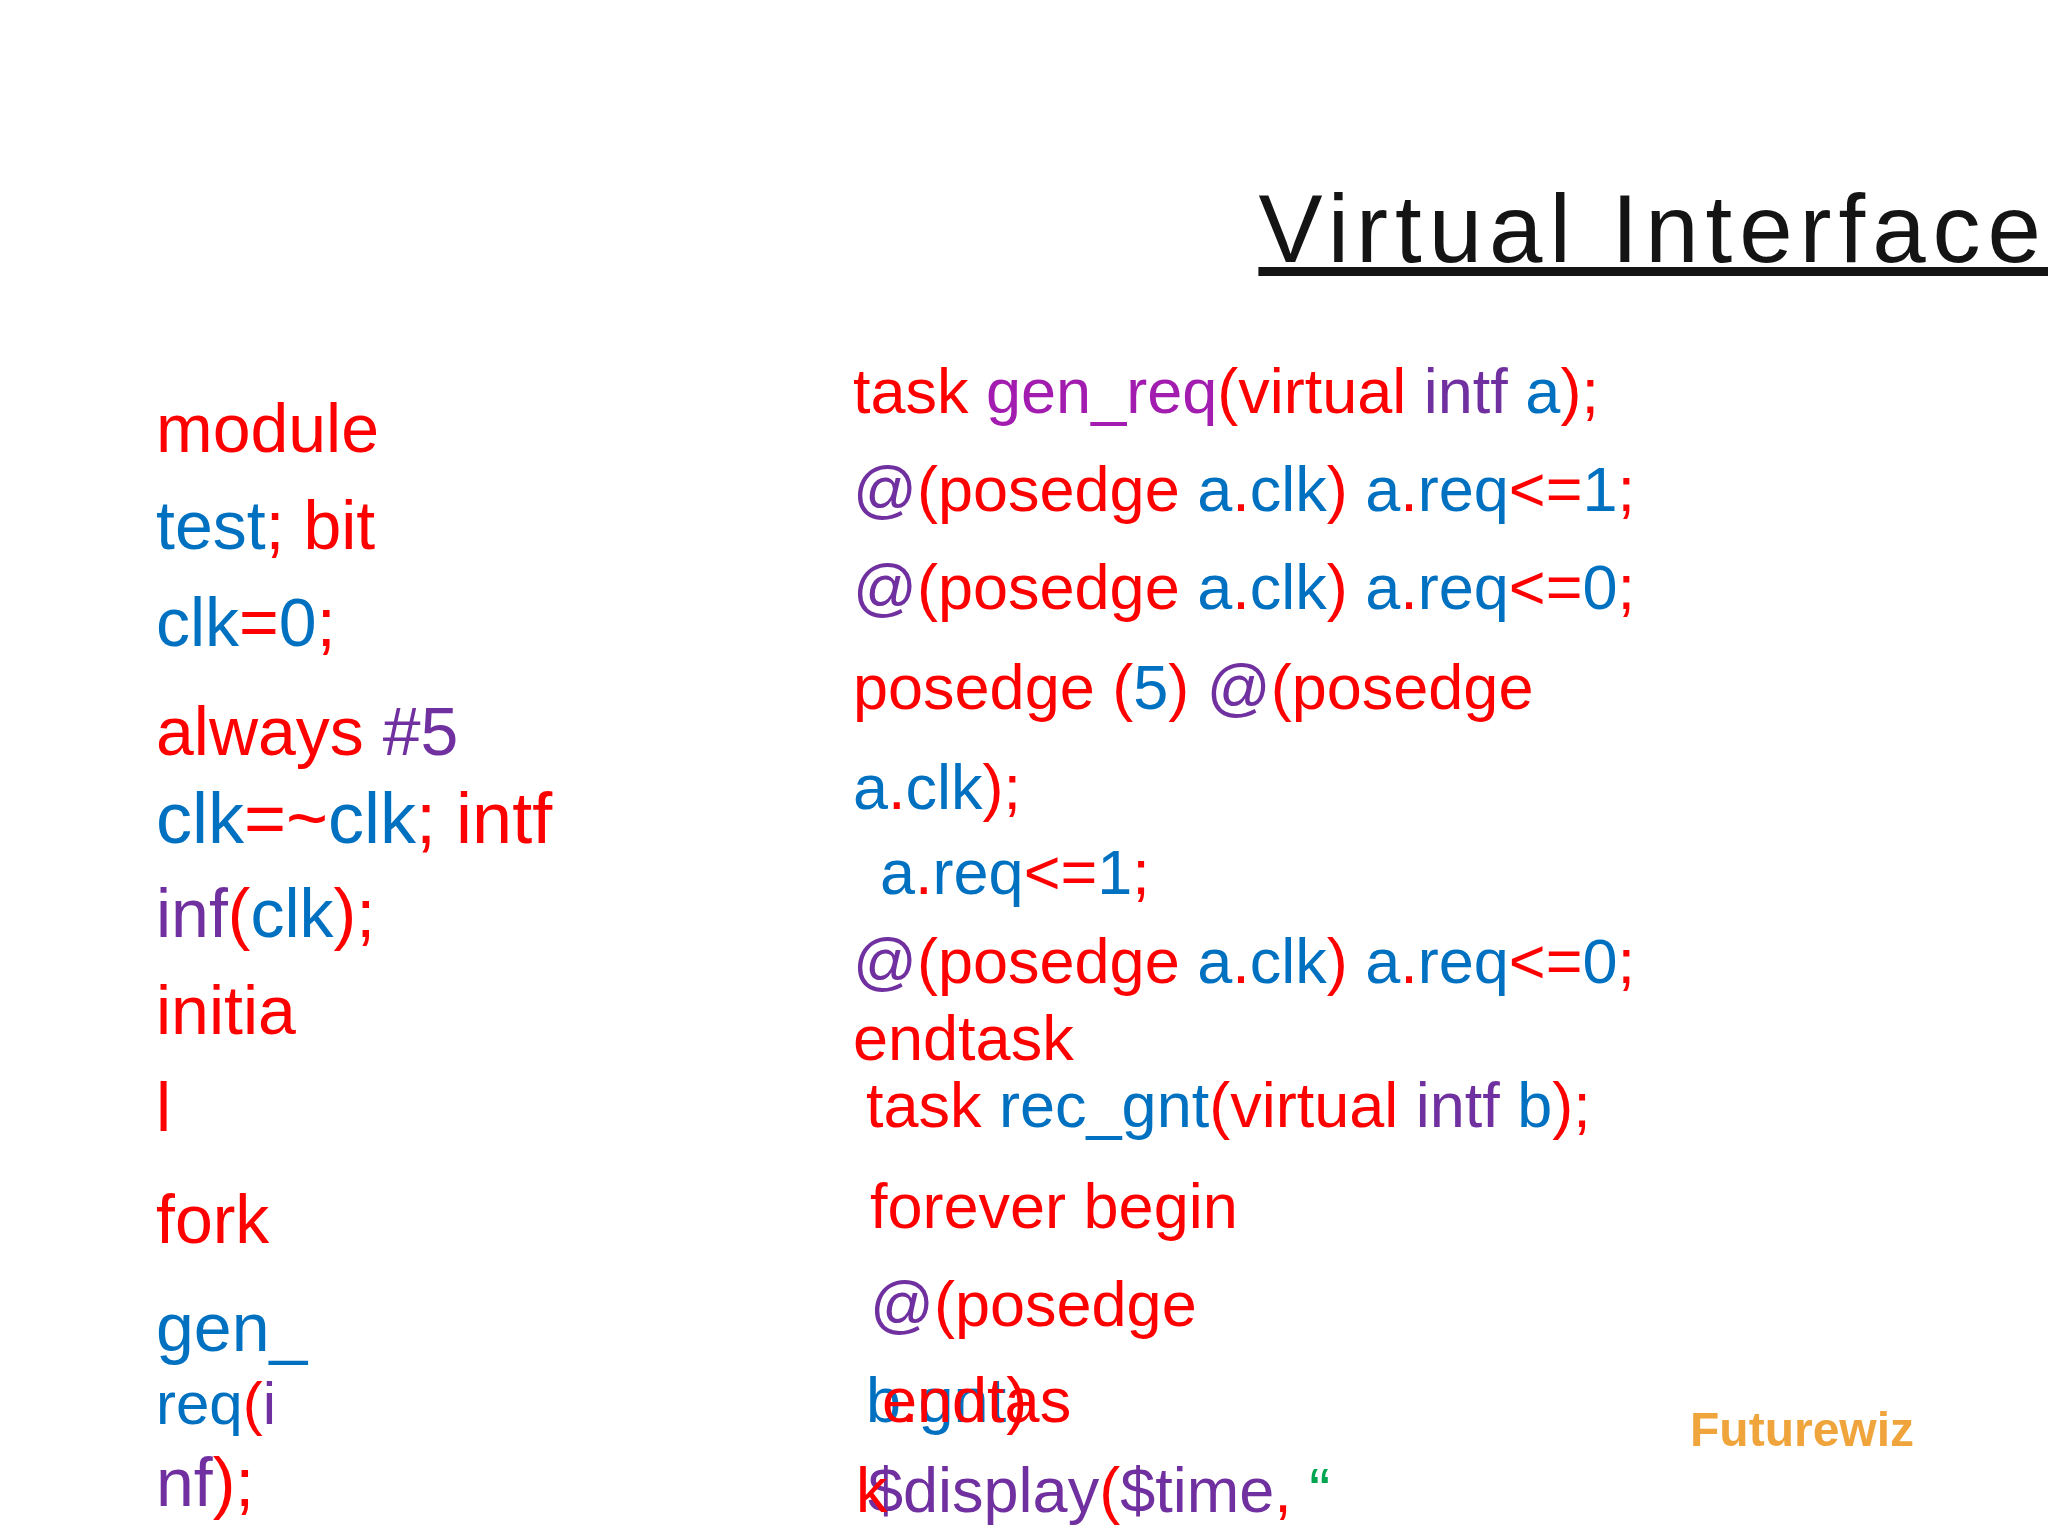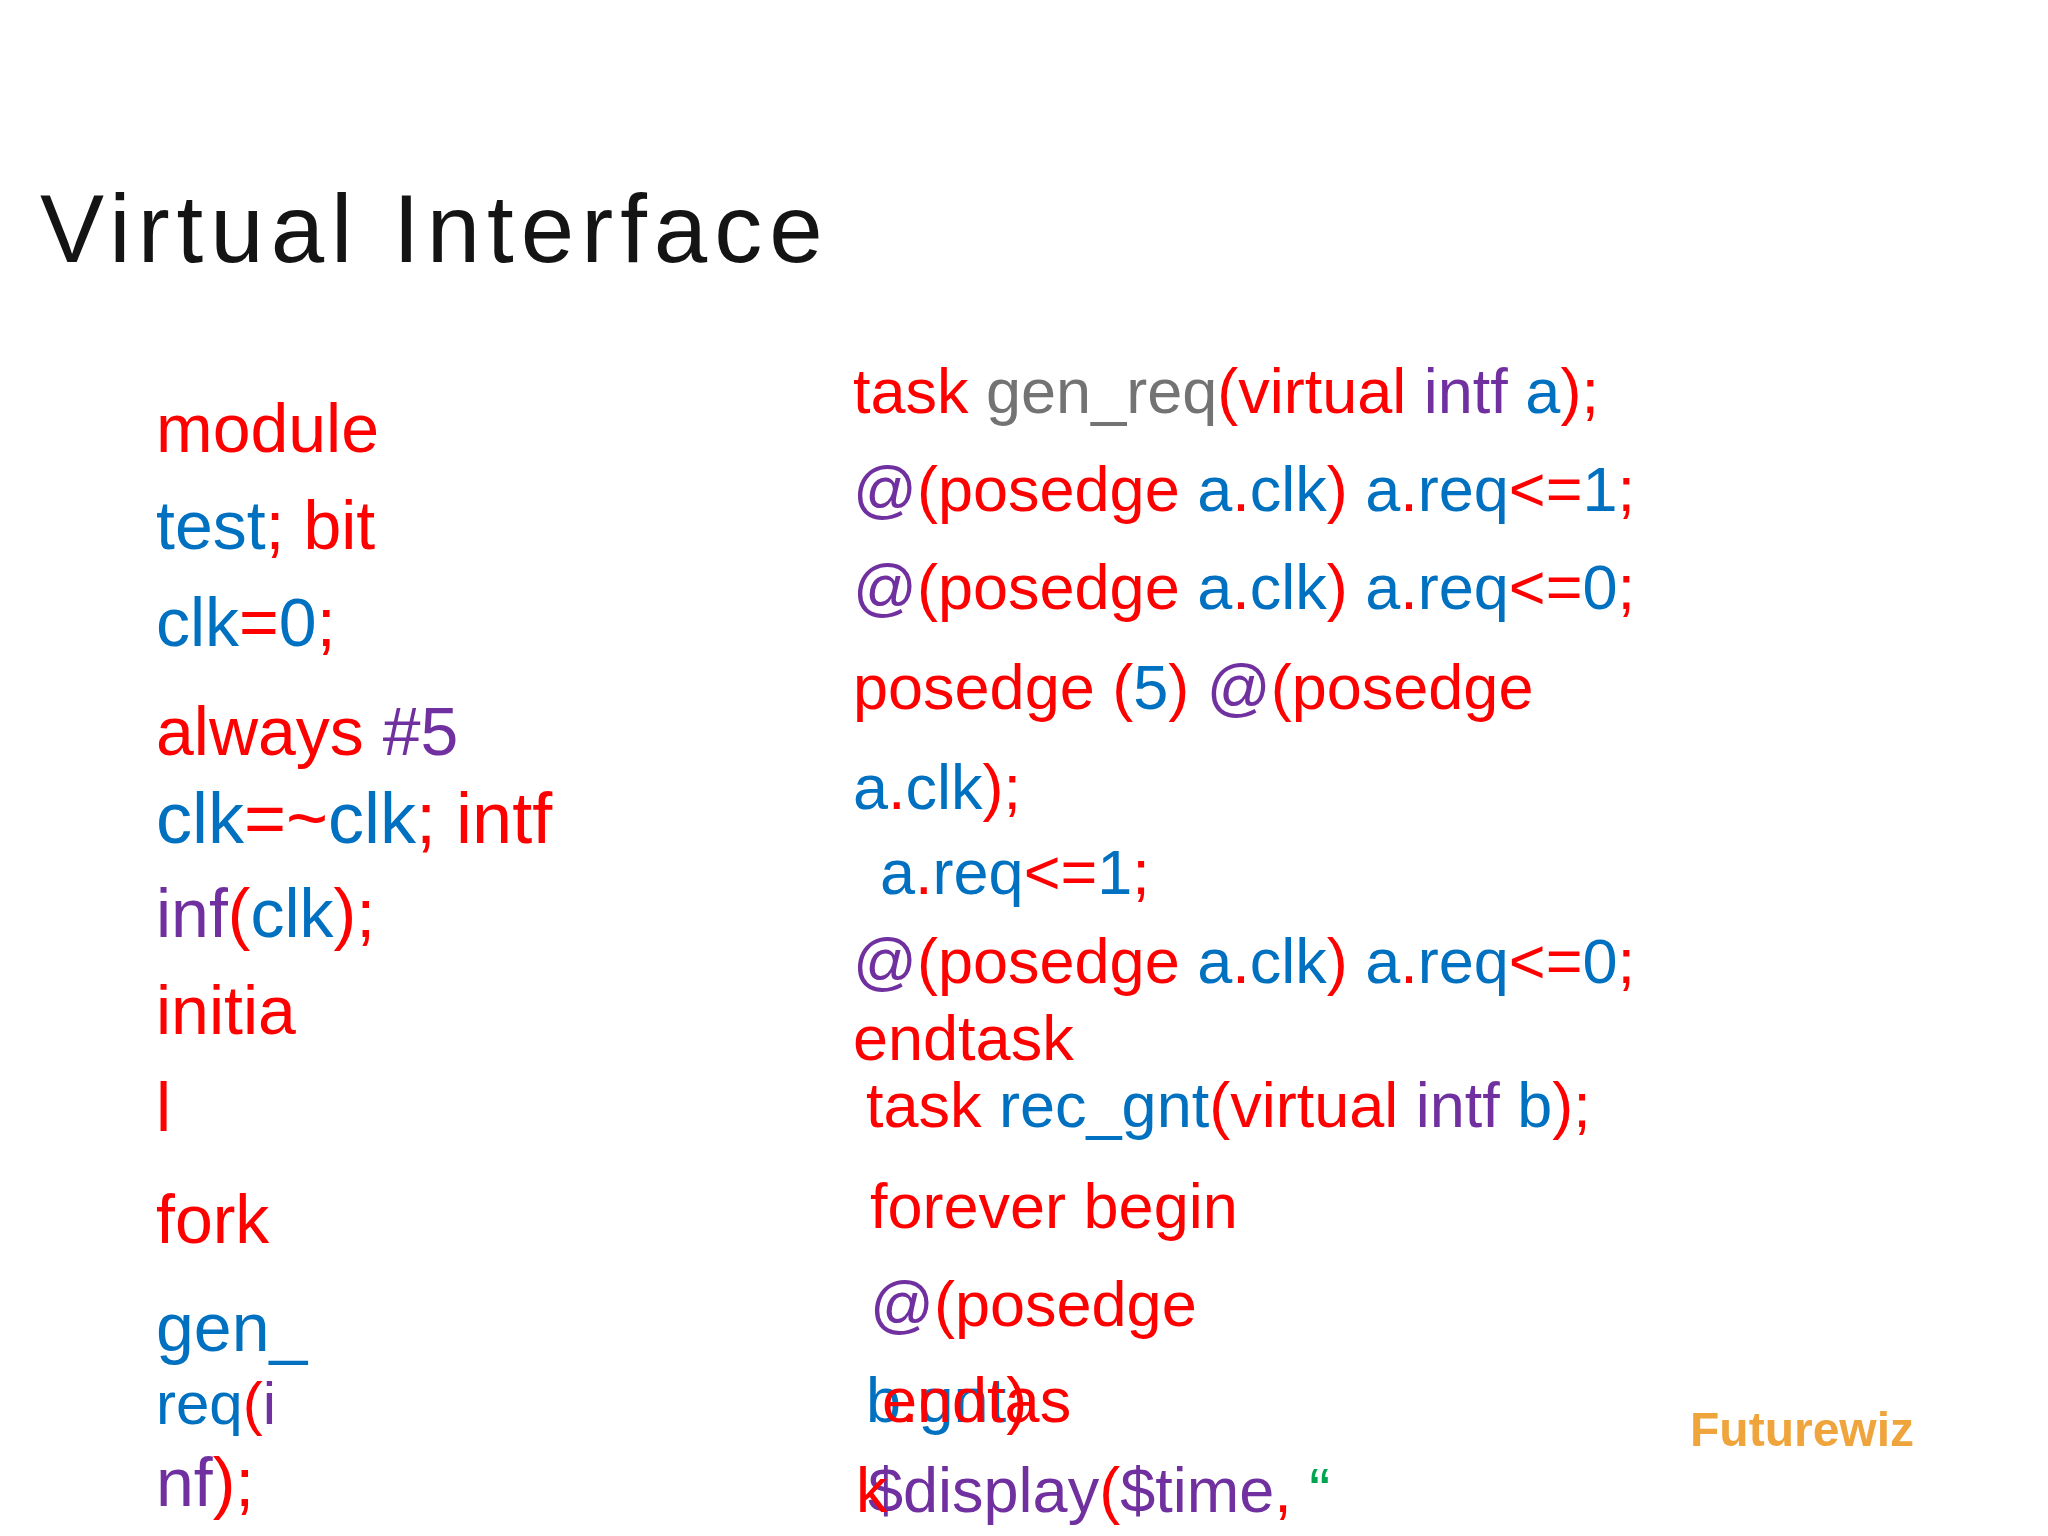--- a/index.html
+++ b/index.html
@@ -14,26 +14,27 @@
     overflow: hidden;
     background: #ffffff;
     font-family: "Liberation Sans", "DejaVu Sans", sans-serif;
   }
   .slide-title {
     position: absolute;
     top: 181px;
     left: 40px;
     width: 2008px;
     margin: 0;
-    text-align: left;
+    text-align: right;
     font-size: 96px;
     font-weight: 400;
     letter-spacing: 7px;
     line-height: 1.0;
     white-space: nowrap;
+    text-decoration: underline;
   }
   .code-line {
     position: absolute;
     white-space: nowrap;
     line-height: 1.08;
   }
   .code-overlay {
     position: absolute;
     top: 0;
   }
@@ -83,21 +84,21 @@
       <div class="code-line" style="top: 877px; left: 156px; font-size: 68px;"><span style="color: rgb(112, 48, 160);">inf</span><span style="color: rgb(254, 0, 0);">(</span><span style="color: rgb(0, 112, 192);">clk</span><span style="color: rgb(254, 0, 0);">);</span></div>
       <div class="code-line" style="top: 974px; left: 156px; font-size: 68px;"><span style="color: rgb(254, 0, 0);">initia</span></div>
       <div class="code-line" style="top: 1071px; left: 156px; font-size: 68px;"><span style="color: rgb(254, 0, 0);">l</span></div>
       <div class="code-line" style="top: 1183px; left: 156px; font-size: 68px;"><span style="color: rgb(254, 0, 0);">fork</span></div>
       <div class="code-line" style="top: 1291px; left: 156px; font-size: 68px;"><span style="color: rgb(0, 112, 192);">gen_</span></div>
       <div class="code-line" style="top: 1372px; left: 156px; font-size: 60px;"><span style="color: rgb(0, 112, 192);">req</span><span style="color: rgb(254, 0, 0);">(</span><span style="color: rgb(112, 48, 160);">i</span></div>
       <div class="code-line" style="top: 1446px; left: 156px; font-size: 68px;"><span style="color: rgb(112, 48, 160);">nf</span><span style="color: rgb(254, 0, 0);">);</span></div>
     </div>
 
   <div id="right-code">
-      <div class="code-line" style="top: 357px; left: 853px; font-size: 63px;"><span style="color: rgb(254, 0, 0);">task </span><span style="color: #737373;">gen_req</span><span style="color: rgb(254, 0, 0);">(virtual </span><span style="color: rgb(112, 48, 160);">intf </span><span style="color: rgb(0, 112, 192);">a</span><span style="color: rgb(254, 0, 0);">);</span></div>
+      <div class="code-line" style="top: 357px; left: 853px; font-size: 63px;"><span style="color: rgb(254, 0, 0);">task </span><span style="color: #a21caf;">gen_req</span><span style="color: rgb(254, 0, 0);">(virtual </span><span style="color: rgb(112, 48, 160);">intf </span><span style="color: rgb(0, 112, 192);">a</span><span style="color: rgb(254, 0, 0);">);</span></div>
       <div class="code-line" style="top: 455px; left: 853px; font-size: 63px;"><span style="color: rgb(112, 48, 160);">@</span><span style="color: rgb(254, 0, 0);">(posedge </span><span style="color: rgb(0, 112, 192);">a</span><span style="color: rgb(254, 0, 0);">.</span><span style="color: rgb(0, 112, 192);">clk</span><span style="color: rgb(254, 0, 0);">) </span><span style="color: rgb(0, 112, 192);">a</span><span style="color: rgb(254, 0, 0);">.</span><span style="color: rgb(0, 112, 192);">req</span><span style="color: rgb(254, 0, 0);">&lt;=</span><span style="color: rgb(0, 112, 192);">1</span><span style="color: rgb(254, 0, 0);">;</span></div>
       <div class="code-line" style="top: 553px; left: 853px; font-size: 63px;"><span style="color: rgb(112, 48, 160);">@</span><span style="color: rgb(254, 0, 0);">(posedge </span><span style="color: rgb(0, 112, 192);">a</span><span style="color: rgb(254, 0, 0);">.</span><span style="color: rgb(0, 112, 192);">clk</span><span style="color: rgb(254, 0, 0);">) </span><span style="color: rgb(0, 112, 192);">a</span><span style="color: rgb(254, 0, 0);">.</span><span style="color: rgb(0, 112, 192);">req</span><span style="color: rgb(254, 0, 0);">&lt;=</span><span style="color: rgb(0, 112, 192);">0</span><span style="color: rgb(254, 0, 0);">;</span></div>
       <div class="code-line" style="top: 653px; left: 853px; font-size: 63px;"><span style="color: rgb(254, 0, 0);">posedge (</span><span style="color: rgb(0, 112, 192);">5</span><span style="color: rgb(254, 0, 0);">) </span><span style="color: rgb(112, 48, 160);">@</span><span style="color: rgb(254, 0, 0);">(posedge</span></div>
       <div class="code-line" style="top: 753px; left: 853px; font-size: 63px;"><span style="color: rgb(0, 112, 192);">a</span><span style="color: rgb(254, 0, 0);">.</span><span style="color: rgb(0, 112, 192);">clk</span><span style="color: rgb(254, 0, 0);">);</span></div>
       <div class="code-line" style="top: 838px; left: 880px; font-size: 63px;"><span style="color: rgb(0, 112, 192);">a</span><span style="color: rgb(254, 0, 0);">.</span><span style="color: rgb(0, 112, 192);">req</span><span style="color: rgb(254, 0, 0);">&lt;=</span><span style="color: rgb(0, 112, 192);">1</span><span style="color: rgb(254, 0, 0);">;</span></div>
       <div class="code-line" style="top: 927px; left: 853px; font-size: 63px;"><span style="color: rgb(112, 48, 160);">@</span><span style="color: rgb(254, 0, 0);">(posedge </span><span style="color: rgb(0, 112, 192);">a</span><span style="color: rgb(254, 0, 0);">.</span><span style="color: rgb(0, 112, 192);">clk</span><span style="color: rgb(254, 0, 0);">) </span><span style="color: rgb(0, 112, 192);">a</span><span style="color: rgb(254, 0, 0);">.</span><span style="color: rgb(0, 112, 192);">req</span><span style="color: rgb(254, 0, 0);">&lt;=</span><span style="color: rgb(0, 112, 192);">0</span><span style="color: rgb(254, 0, 0);">;</span></div>
       <div class="code-line" style="top: 1004px; left: 853px; font-size: 63px;"><span style="color: rgb(254, 0, 0);">endtask</span></div>
       <div class="code-line" style="top: 1071px; left: 866px; font-size: 63px;"><span style="color: rgb(254, 0, 0);">task </span><span style="color: rgb(0, 112, 192);">rec_gnt</span><span style="color: rgb(254, 0, 0);">(virtual </span><span style="color: rgb(112, 48, 160);">intf </span><span style="color: rgb(0, 112, 192);">b</span><span style="color: rgb(254, 0, 0);">);</span></div>
       <div class="code-line" style="top: 1172px; left: 870px; font-size: 63px;"><span style="color: rgb(254, 0, 0);">forever begin</span></div>
       <div class="code-line" style="top: 1270px; left: 870px; font-size: 63px;"><span style="color: rgb(112, 48, 160);">@</span><span style="color: rgb(254, 0, 0);">(posedge</span></div>

